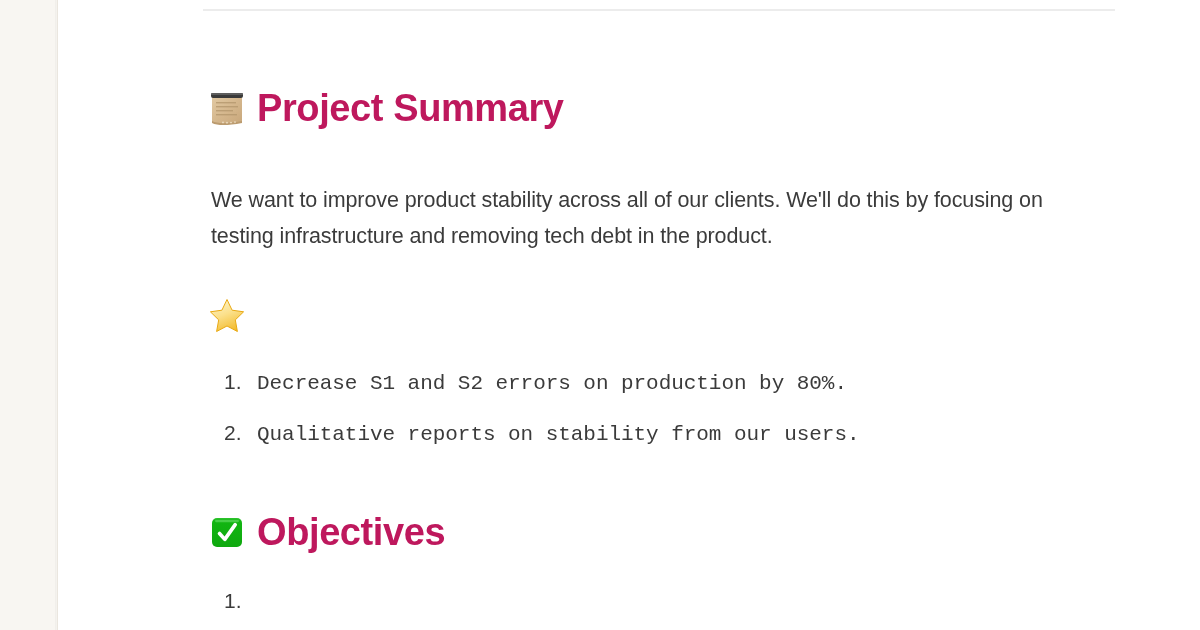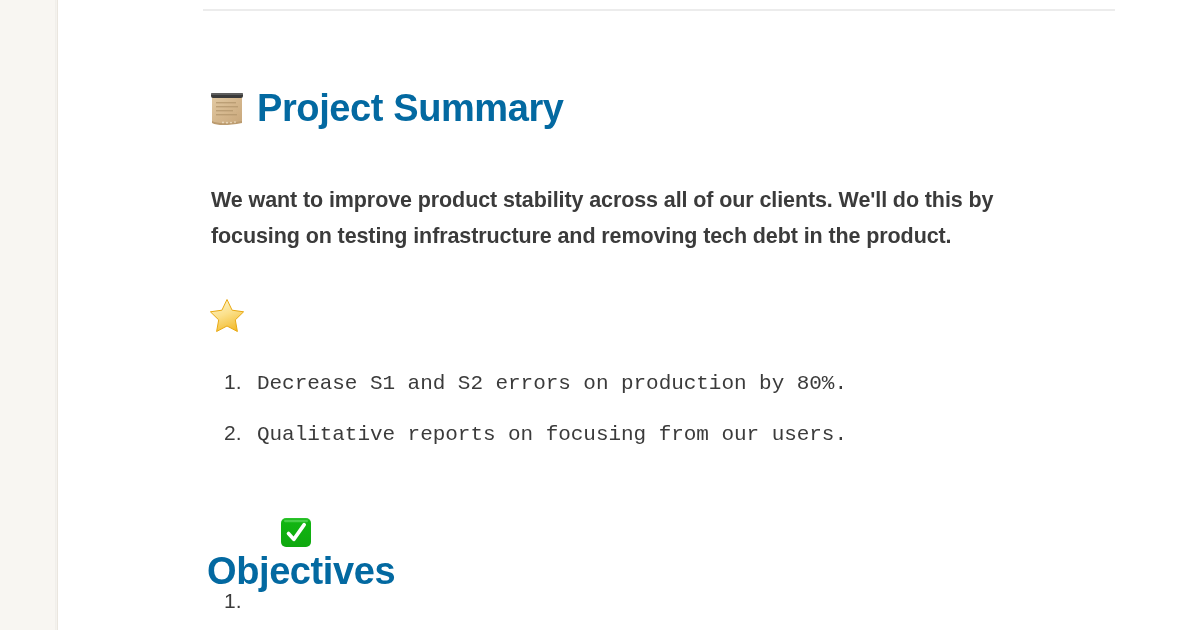--- a/index.html
+++ b/index.html
@@ -78,21 +78,21 @@
     position: absolute;
     left: 149px;
     top: 0;
     width: 930px;
   }
 
   
   .section-heading {
     display: flex;
     align-items: center;
-    color: #0369a1;
+    color: #be185d;
     font-size: 38px;
     font-weight: bold;
     letter-spacing: -0.4px;
     line-height: 1;
     white-space: nowrap;
   }
   .heading-text {
     display: inline-block;
   }
 
@@ -101,33 +101,32 @@
     align-items: center;
     justify-content: center;
     flex: 0 0 auto;
     margin-right: 10px;
     position: relative;
   }
   .emoji svg { display: block; }
 
   #h-summary { position: absolute; left: 0; top: 88px; }
   #h-goals   { position: absolute; left: 0; top: 295px; }
-  #h-objectives { position: absolute; left: 0; top: 512px; flex-direction: column; }
+  #h-objectives { position: absolute; left: 0; top: 512px; }
 
   
   .paragraph {
     position: absolute;
     left: 4px;
     top: 160px;
     width: 860px;
     color: #3b3b3b;
     font-size: 21.5px;
     line-height: 36px;
     letter-spacing: -0.1px;
-    font-weight: bold;
   }
 
   
   .ord-list {
     position: absolute;
     left: 4px;
     margin: 0;
     padding: 0;
     list-style: none;
   }
@@ -215,21 +214,21 @@
           </span>
         </div>
 
         <ol class="ord-list" id="list-goals">
           <li class="ord-item">
             <span class="ord-marker">1.</span>
             <span class="ord-text">Decrease S1 and S2 errors on production by 80%.</span>
           </li>
           <li class="ord-item">
             <span class="ord-marker">2.</span>
-            <span class="ord-text">Qualitative reports on focusing from our users.</span>
+            <span class="ord-text">Qualitative reports on stability from our users.</span>
           </li>
         </ol>
 
         <div class="section-heading" id="h-objectives">
           <span class="emoji">
             <svg width="40" height="40" viewBox="0 0 40 40" aria-hidden="true">
               <defs>
                 <linearGradient id="greeng" x1="0" y1="0" x2="0" y2="1">
                   <stop offset="0%" stop-color="#2fc42f"></stop>
                   <stop offset="12%" stop-color="#12b512"></stop>

